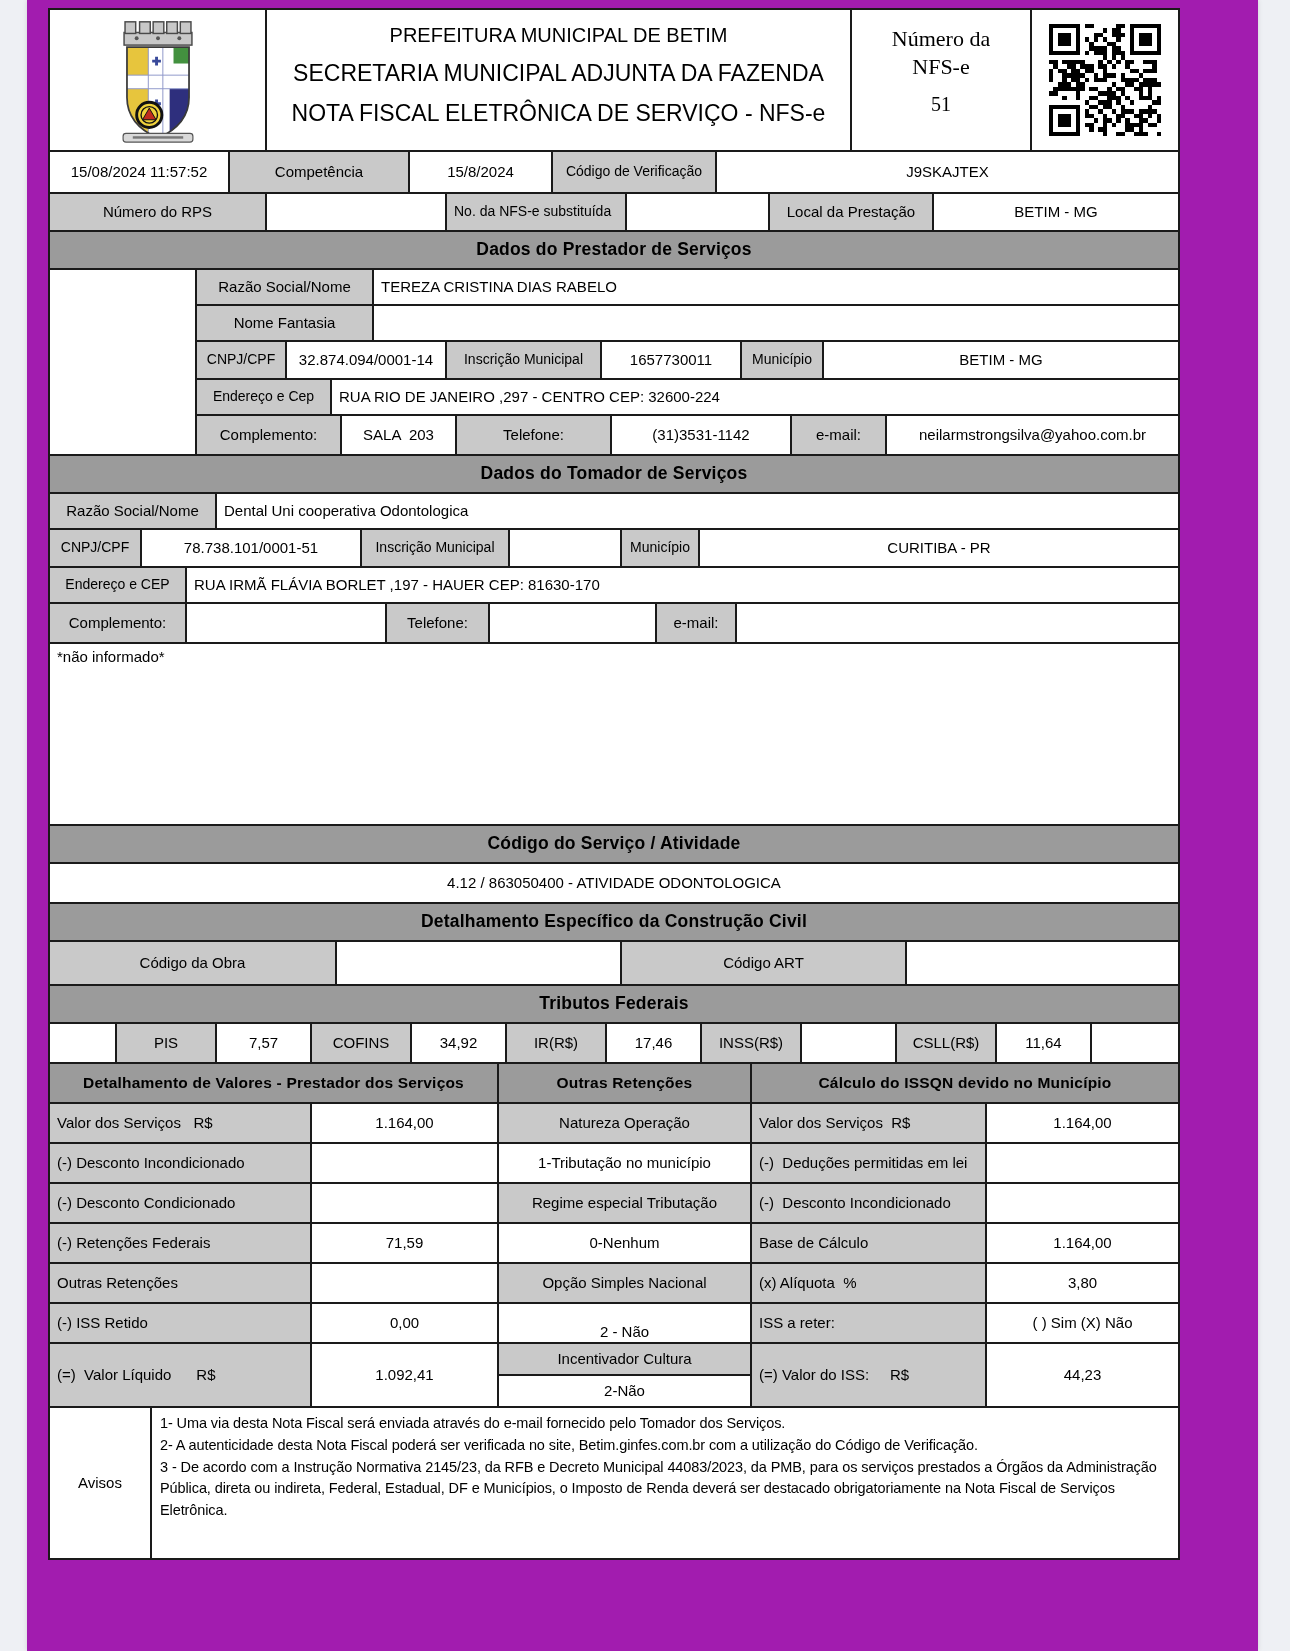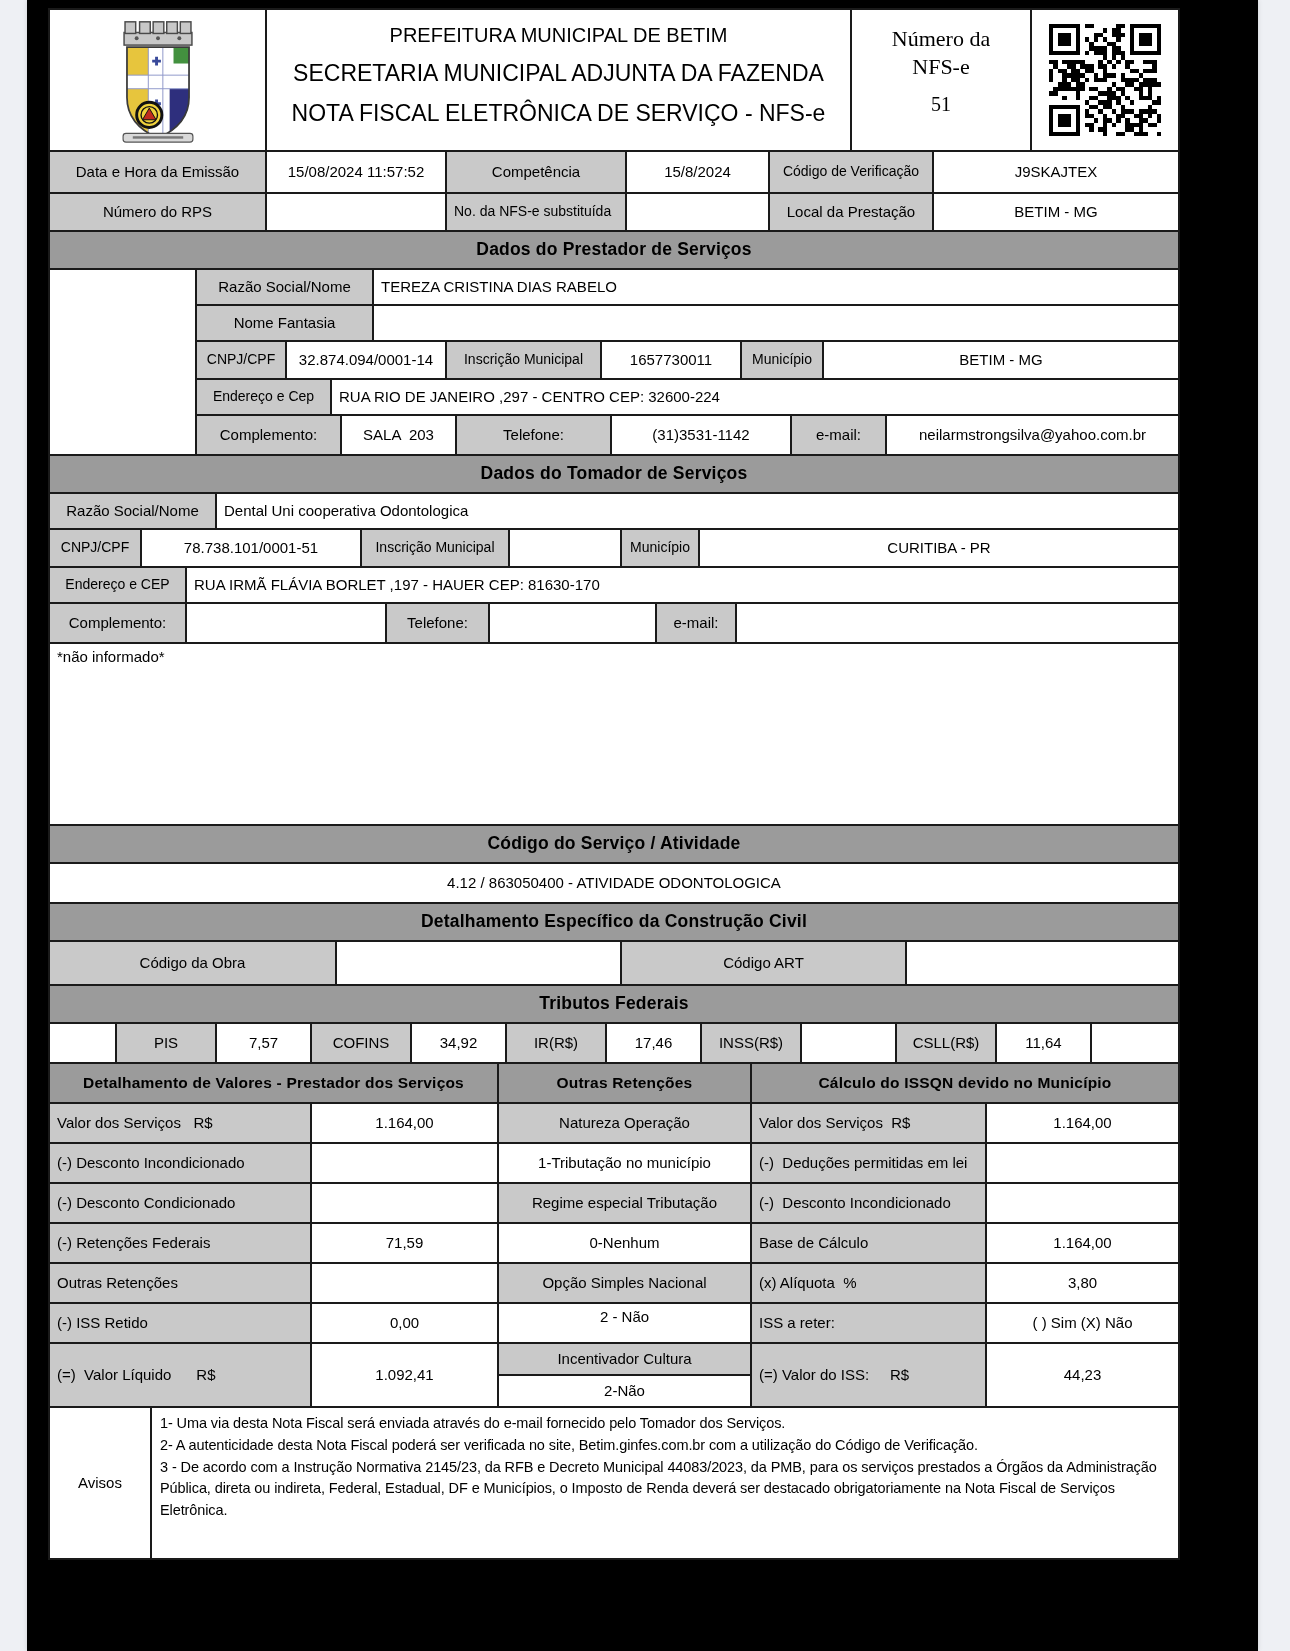--- a/index.html
+++ b/index.html
@@ -6,21 +6,21 @@
   html,body { width:1290px; height:1651px; }
   body {
     background:#eef0f4;
     font-family:"Liberation Sans", sans-serif;
     color:#000;
     position:relative;
   }
   .page {
     position:absolute; left:27px; top:0;
     width:1231px; height:1651px;
-    background:#000000;
+    background:#a21caf;
     box-shadow:0 0 5px rgba(0,0,0,.12);
   }
   .doc {
     position:absolute; left:21px; top:8px;
     width:1132px;
     border:1px solid #1a1a1a;
     background:#fff;
   }
   .row { display:flex; align-items:stretch; }
   .col { display:flex; flex-direction:column; }
@@ -419,21 +419,20 @@
             <rect x="6" y="12" width="1" height="1"></rect>
             <rect x="14" y="6" width="1" height="1"></rect>
             <rect x="6" y="14" width="1" height="1"></rect>
             <rect x="16" y="6" width="1" height="1"></rect>
             <rect x="6" y="16" width="1" height="1"></rect>
           </svg>
     </div>
   </div>
 
   <div class="row" style="height:42px">
-    <div class="c lbl" style="width:217px">Data e Hora da Emissão</div>
     <div class="c" style="width:180px">15/08/2024 11:57:52</div>
     <div class="c lbl" style="width:180px">Competência</div>
     <div class="c" style="width:143px">15/8/2024</div>
     <div class="c lbl f14" style="width:164px">Código de Verificação</div>
     <div class="c fx">J9SKAJTEX</div>
   </div>
 
   <div class="row" style="height:38px">
     <div class="c lbl" style="width:217px">Número do RPS</div>
     <div class="c" style="width:180px"></div>
@@ -584,21 +583,21 @@
   <div class="row" style="height:40px">
     <div class="c lbl l" style="width:262px">Outras Retenções</div>
     <div class="c" style="width:187px"></div>
     <div class="c lbl" style="width:253px">Opção Simples Nacional</div>
     <div class="c lbl l" style="width:235px">(x) Alíquota  %</div>
     <div class="c fx">3,80</div>
   </div>
   <div class="row" style="height:40px">
     <div class="c lbl l" style="width:262px">(-) ISS Retido</div>
     <div class="c" style="width:187px">0,00</div>
-    <div class="c" style="width:253px;align-items:flex-start;padding-top:4px">2 - Não</div>
+    <div class="c" style="width:253px;align-items:flex-start;padding-top:19px">2 - Não</div>
     <div class="c lbl l" style="width:235px">ISS a reter:</div>
     <div class="c fx">( ) Sim (X) Não</div>
   </div>
 
   <div class="row" style="height:64px">
     <div class="c lbl l" style="width:262px">(=)  Valor Líquido      R$</div>
     <div class="c" style="width:187px">1.092,41</div>
     <div class="col" style="width:253px">
       <div class="c lbl" style="height:32px">Incentivador Cultura</div>
       <div class="c" style="height:32px">2-Não</div>

